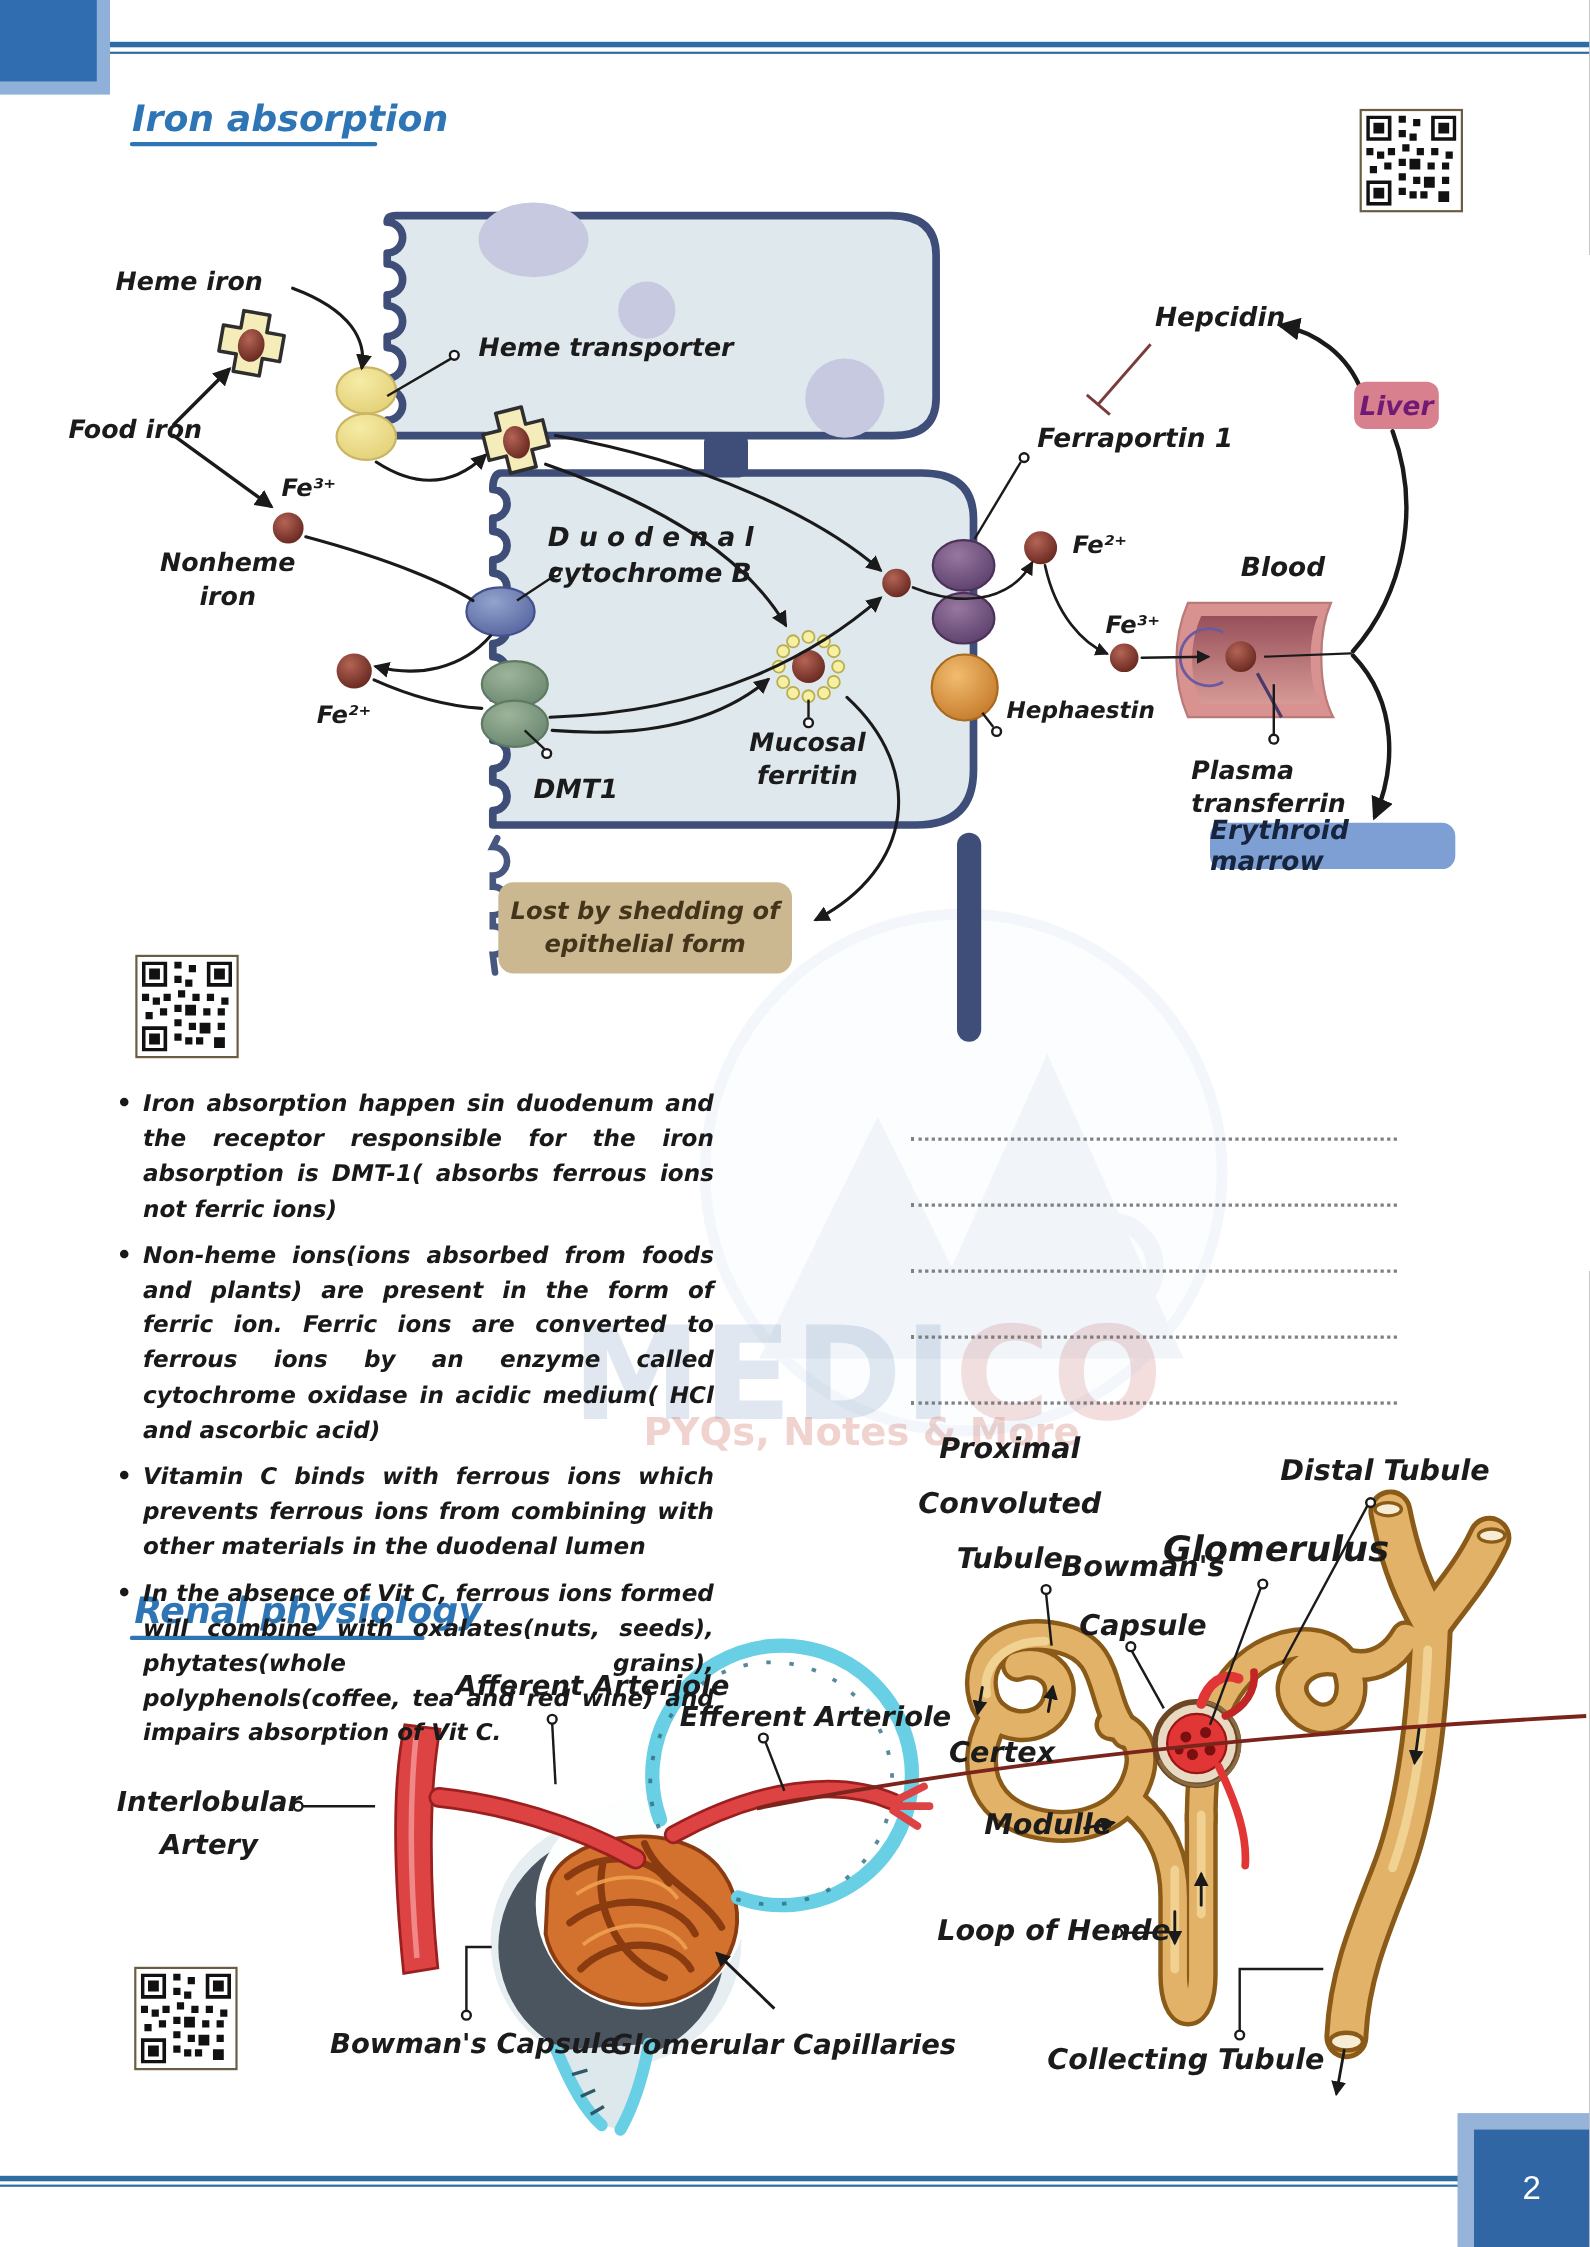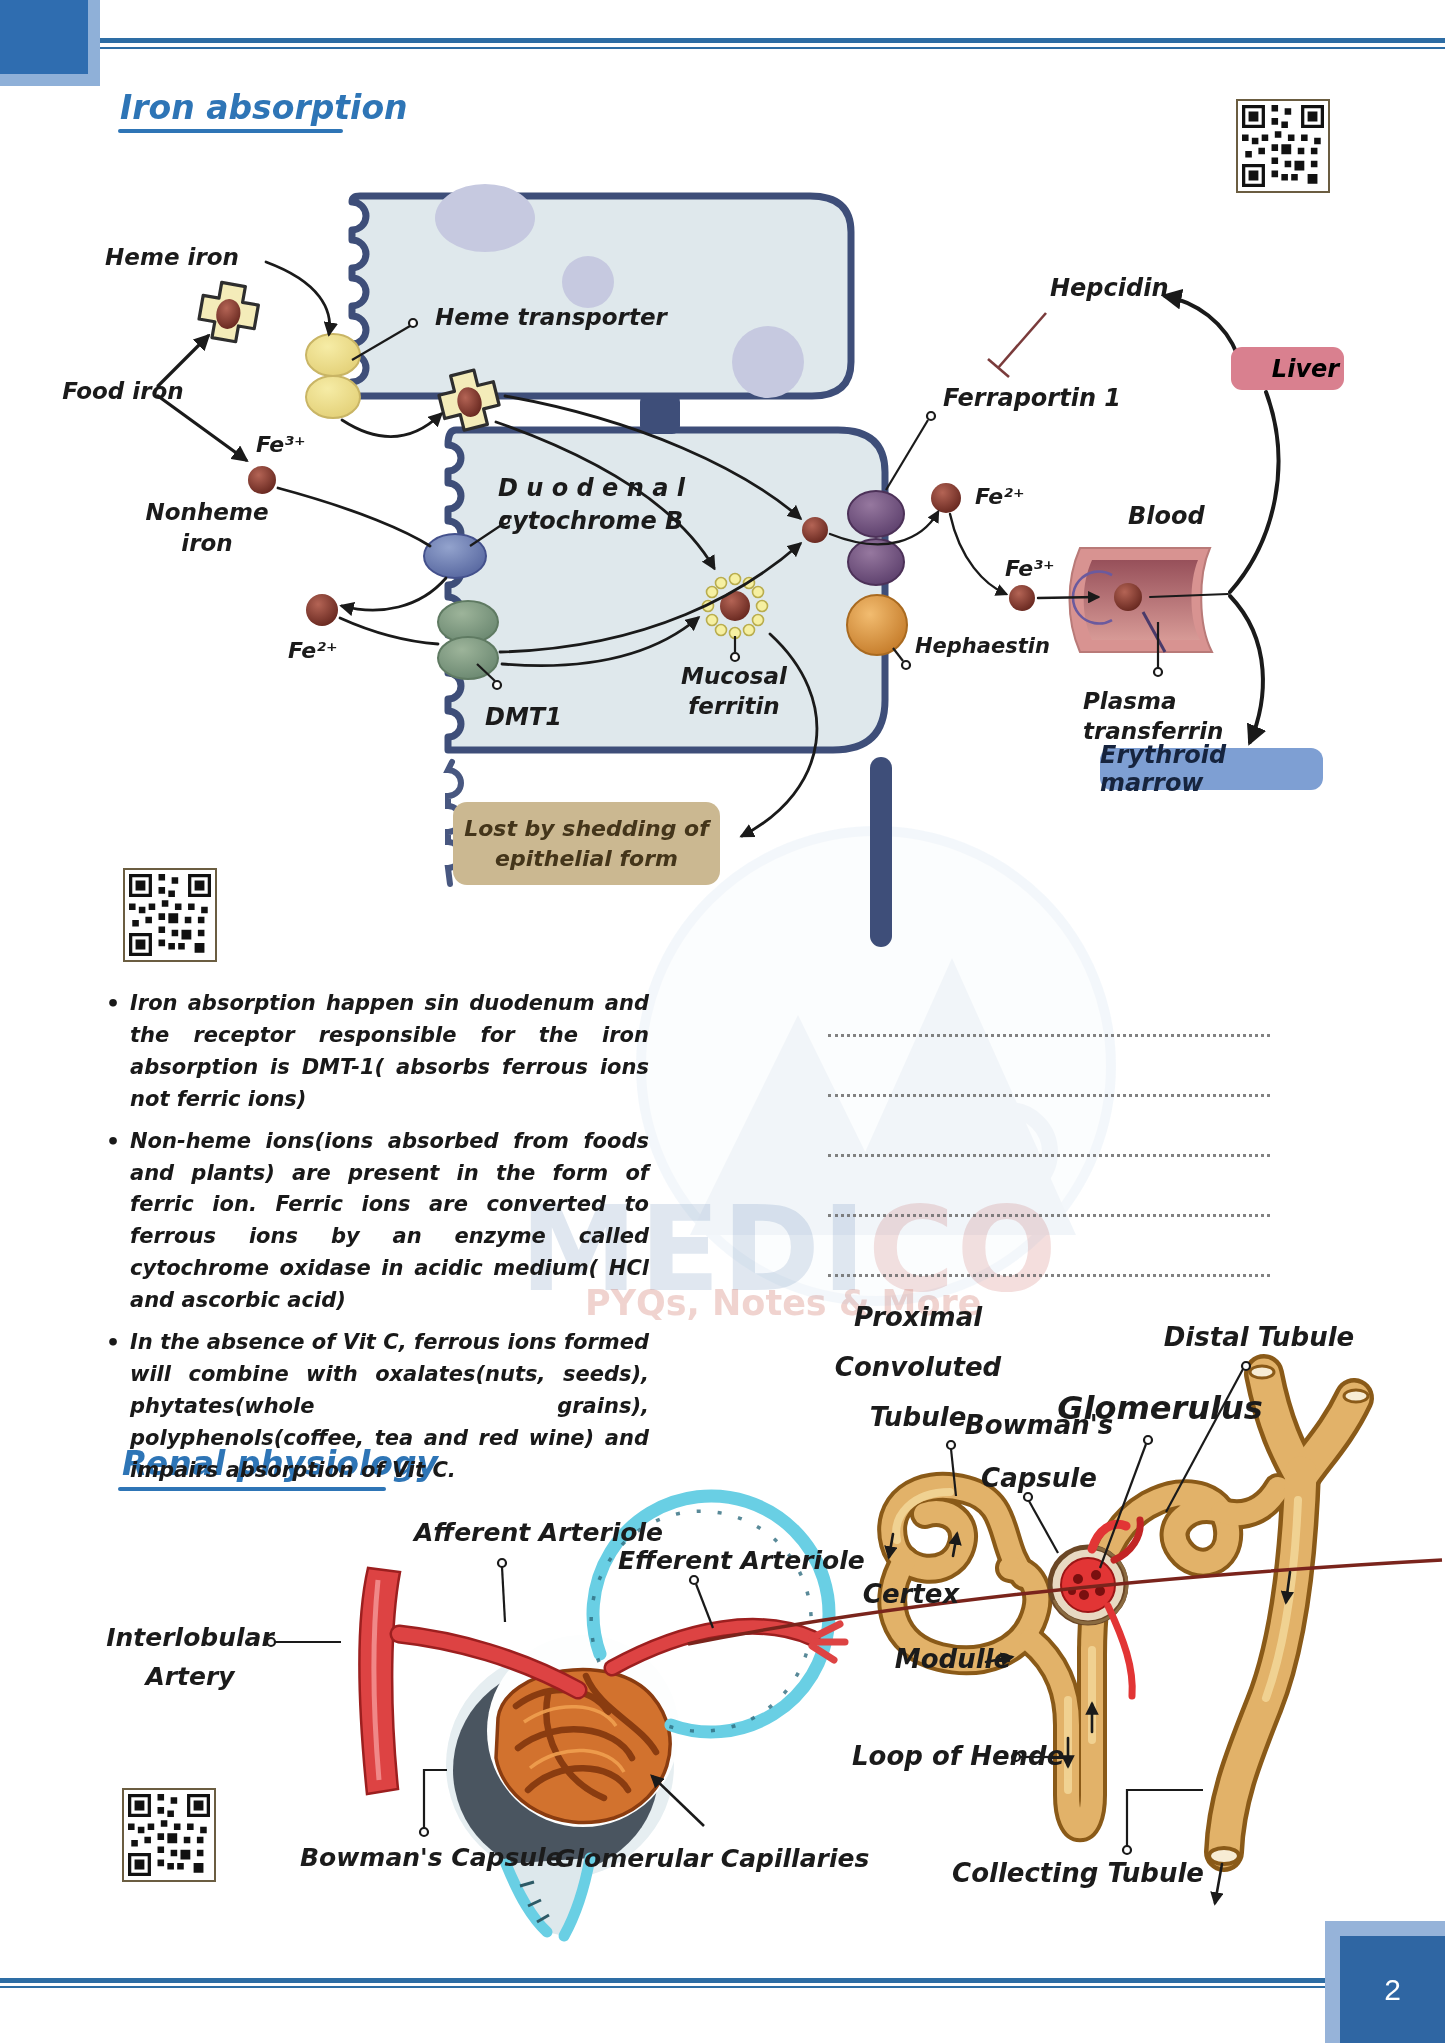--- a/index.html
+++ b/index.html
@@ -16,21 +16,21 @@
   .c{transform:translateX(-50%);text-align:center;}
   
   .tanbox{position:absolute;left:453px;top:802px;width:267px;height:83px;background:#cbb891;border-radius:14px;
           display:flex;flex-direction:column;align-items:center;justify-content:center;z-index:5;
           font-style:italic;font-weight:700;color:#44351a;font-size:22px;line-height:1.35;}
   .bluebox{position:absolute;left:1100px;top:748px;width:223px;height:42px;background:#7e9fd3;border-radius:12px;
           display:flex;align-items: center;justify-content:center;z-index:5;
           font-style:italic;font-weight:700;color:#16243e;font-size:24px;}
   .liverbox{position:absolute;left:1231px;top:347px;width:77px;height:43px;background:#d9808f;border-radius:11px;
           display:flex;align-items:center;justify-content:center;z-index:5;
-          font-style:italic;font-weight:700;color:#000000;font-size:24px;padding-left:36px;}
+          font-style:italic;font-weight:700;color:#701a75;font-size:24px;}
   
   .bullets{position:absolute;left:100px;top:988px;width:549px;z-index:5;}
   .bullet{position:relative;padding-left:30px;margin-bottom:10px;font-size:21px;font-style:italic;
           font-weight:600;color:#191919;text-align:justify;line-height:1.52;}
   .bullet::before{content:"\2022";position:absolute;left:6px;top:-1px;font-size:22px;}
   
   .dot{position:absolute;left:828px;width:442px;border-top:3.2px dotted #6d6d6d;opacity:.85;z-index:4;}
   
   .qr{position:absolute;background:#fff;border:2px solid #6b5d41;padding:4px;z-index:6;}
   .qr svg{display:block;}
@@ -423,20 +423,21 @@
           <path d="M0,0h7v7h-7z M18,0h7v7h-7z M0,18h7v7h-7z"></path>
           <path fill="#fff" d="M1,1h5v5h-5z M19,1h5v5h-5z M1,19h5v5h-5z"></path>
           <path d="M2,2h3v3h-3z M20,2h3v3h-3z M2,20h3v3h-3z M9,0h2v2h-2z M13,1h2v2h-2z M9,4h2v2h-2z M12,5h2v2h-2z M0,9h2v2h-2z M3,10h2v2h-2z M6,9h2v2h-2z M10,8h2v2h-2z M14,9h2v2h-2z M18,9h2v2h-2z M22,10h2v2h-2z M9,12h2v2h-2z M12,12h3v3h-3z M17,13h2v2h-2z M21,13h2v2h-2z M1,14h2v2h-2z M5,13h2v2h-2z M9,16h2v2h-2z M13,17h2v2h-2z M16,17h3v3h-3z M21,17h2v2h-2z M9,20h2v2h-2z M12,21h2v2h-2z M15,21h2v2h-2z M20,21h3v3h-3z"></path>
         </g>
       </svg>
   </div>
 
   <div class="bullets">
     <div class="bullet">Iron absorption happen sin duodenum and the receptor responsible for the iron absorption is DMT-1( absorbs ferrous ions not ferric ions)</div>
     <div class="bullet">Non-heme ions(ions absorbed from foods and plants) are present in the form of ferric ion. Ferric ions are converted to ferrous ions by an enzyme called cytochrome oxidase in acidic medium( HCl and ascorbic acid)</div>
+    <div class="bullet">Vitamin C binds with ferrous ions which prevents ferrous ions from combining with other materials in the duodenal lumen</div>
     <div class="bullet">In the absence of Vit C, ferrous ions formed will combine with oxalates(nuts, seeds), phytates(whole grains), polyphenols(coffee, tea and red wine) and impairs absorption of Vit C.</div>
   </div>
 
   <div class="dot" style="top:1034px;"></div>
   <div class="dot" style="top:1094px;"></div>
   <div class="dot" style="top:1154px;"></div>
   <div class="dot" style="top:1214px;"></div>
   <div class="dot" style="top:1274px;"></div>
 
   <div class="lb c" style="left:918px;top:1292px;font-size:26px;line-height:50px;">

